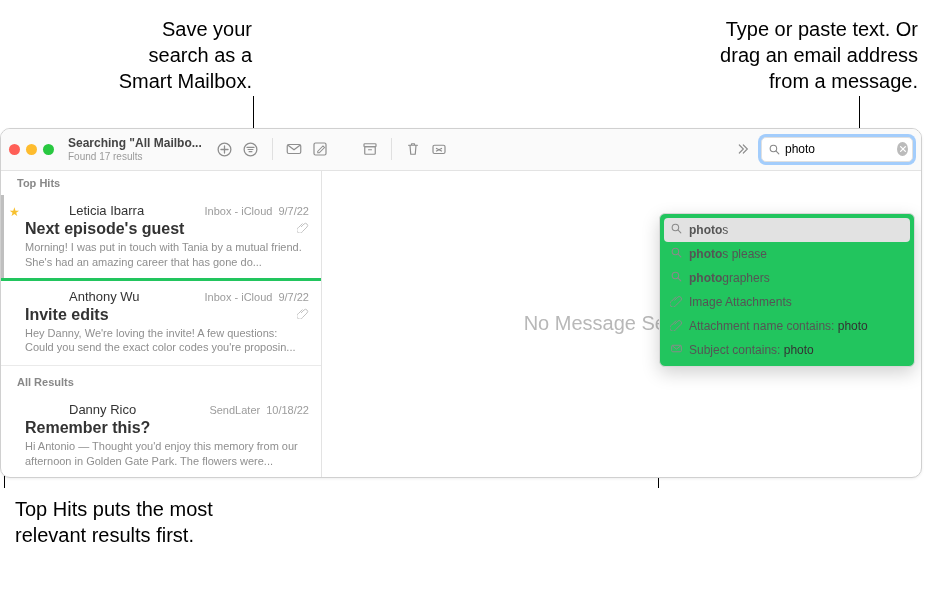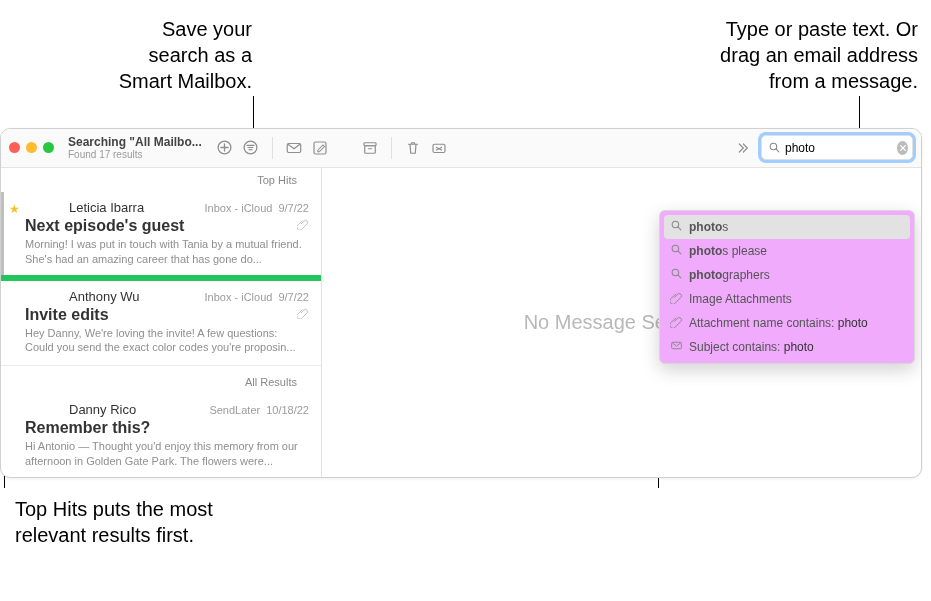--- a/index.html
+++ b/index.html
@@ -93,32 +93,31 @@
     display:flex; align-items:center; justify-content:center;
     color:#fff; font-size:10px; line-height:1;
     cursor:pointer;
   }
 
   .body-split { flex:1; display:flex; position:relative; }
   .list-pane { width:320px; border-right:1px solid #e3e3e3; overflow:hidden; }
   .reading-pane { flex:1; display:flex; align-items:center; justify-content:center; color:#b8b8b8; font-size:20px; }
 
   .section-header {
-    font-size:11px; font-weight:400; color:#888;
-    padding:6px 24px;
-    text-align:right;
+    font-size:11px; font-weight:700; color:#888;
+    padding:6px 16px;
   }
   .msg-list { display:flex; flex-direction:column; }
   .msg {
     position:relative;
     padding: 8px 12px 8px 24px;
     display:flex; flex-direction:column;
     gap:2px;
   }
-  .msg + .msg { border-top:6px solid #22c55e; }
+  .msg + .msg { border-top:3px solid #22c55e; }
   .section-hr { height:1px; background:#eaeaea; margin-top:2px; }
   .msg .sender-row { display:flex; align-items:baseline;margin-left:44px; }
   .msg .sender { font-size:13px; font-weight:400; color:#333; }
   .msg .mailbox { margin-left:auto; color:#9c9c9c; font-size:11px; padding-right:6px; }
   .msg .date { color:#9c9c9c; font-size:11px; }
   .msg .subject-row { display:flex; align-items:center; }
   .msg .subject { font-size:16px; font-weight:600; color:#333; }
   .msg .attach { margin-left:auto; color:#bbb; }
   .msg .preview {
     font-size:11px; color:#8f8f8f;
@@ -133,21 +132,21 @@
   .msg .bar-left {
     position:absolute; left:0; top:0; bottom:0; width:3px; background:#bfbfbf;
     display:none;
   }
   .msg.show-bar .bar-left { display:block; }
 
   .suggestions {
     position:absolute;
     right:6px; top:42px;
     width:246px;
-    background:#f0abfc;
+    background:#22c55e;
     border:1px solid #d8d8d8;
     border-radius:6px;
     padding:4px;
     box-shadow: 0 6px 18px rgba(0,0,0,0.18);
   }
   .sugg-row {
     display:flex; align-items:center;
     gap:6px;
     padding:4px 6px;
     border-radius:4px;

